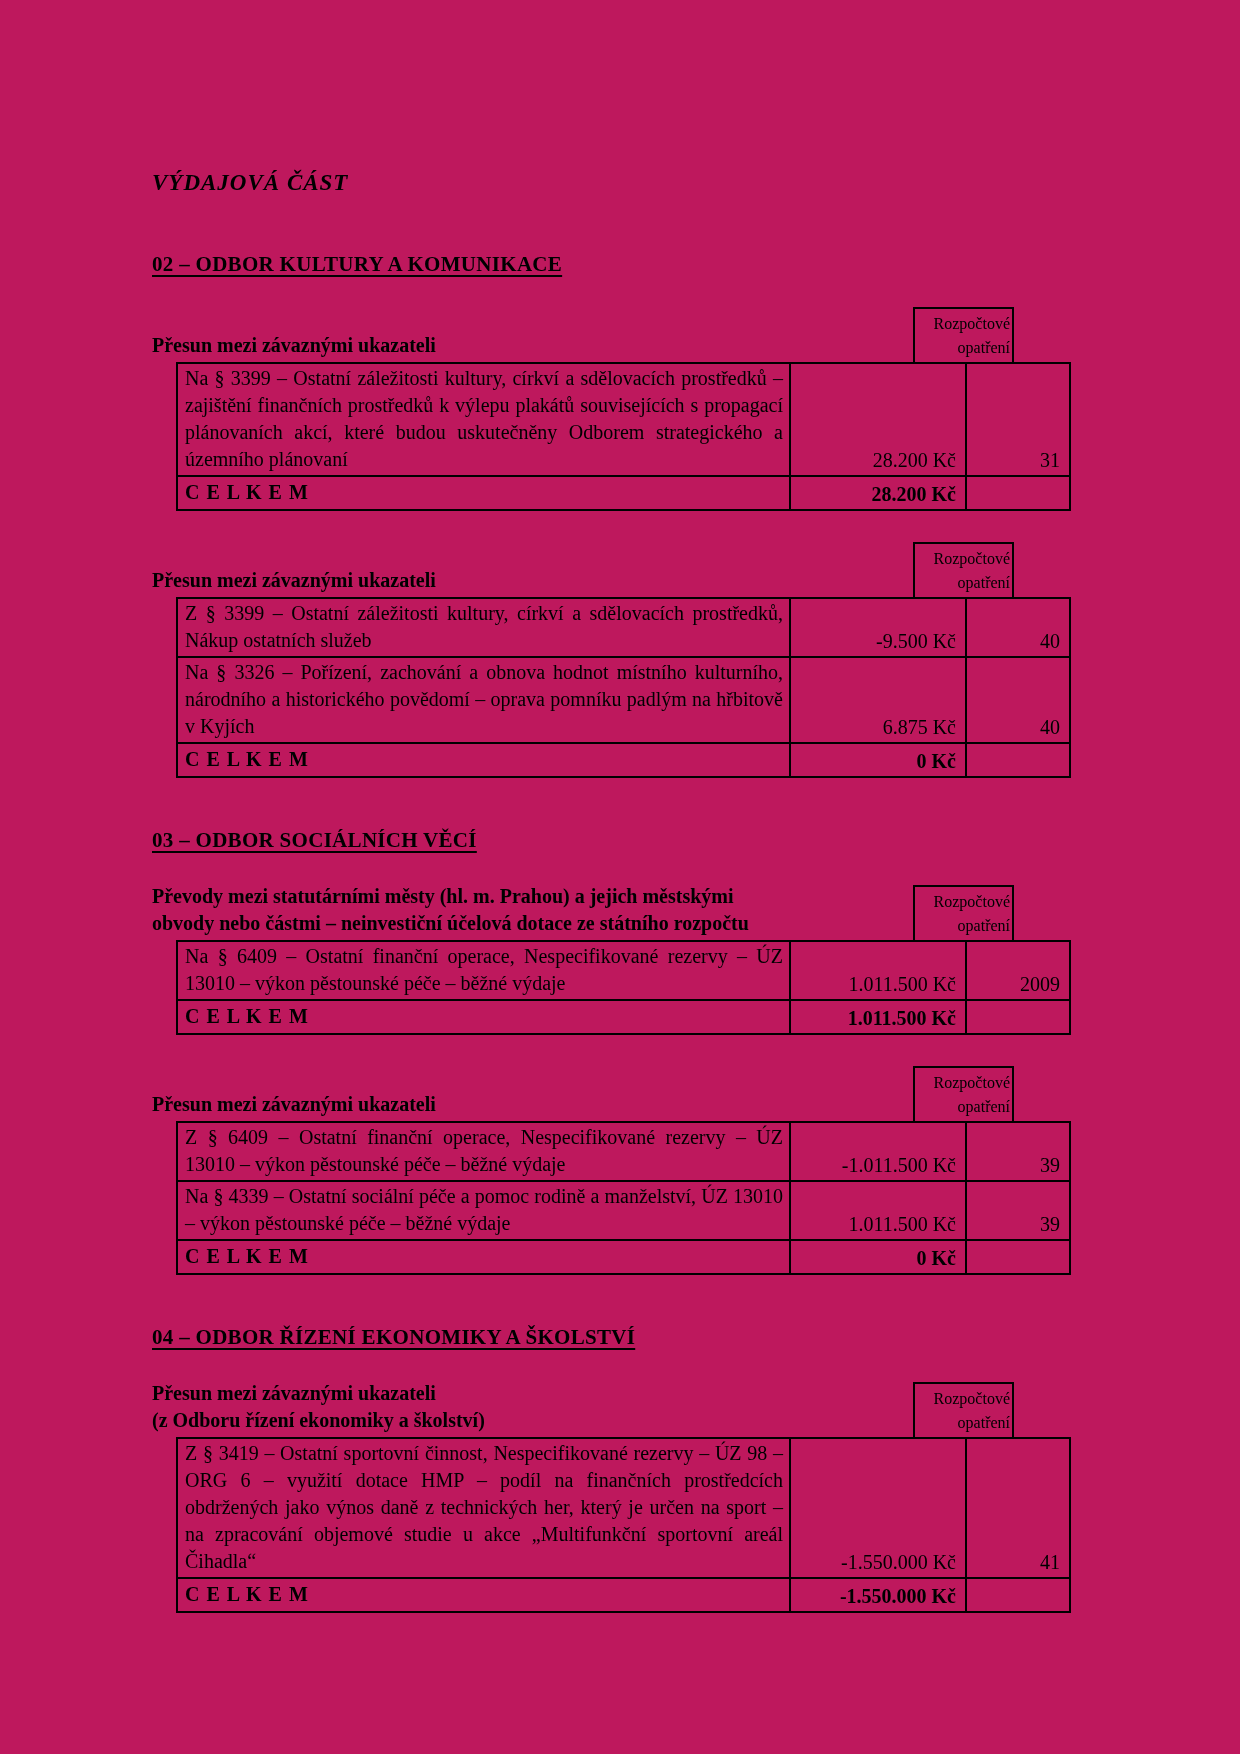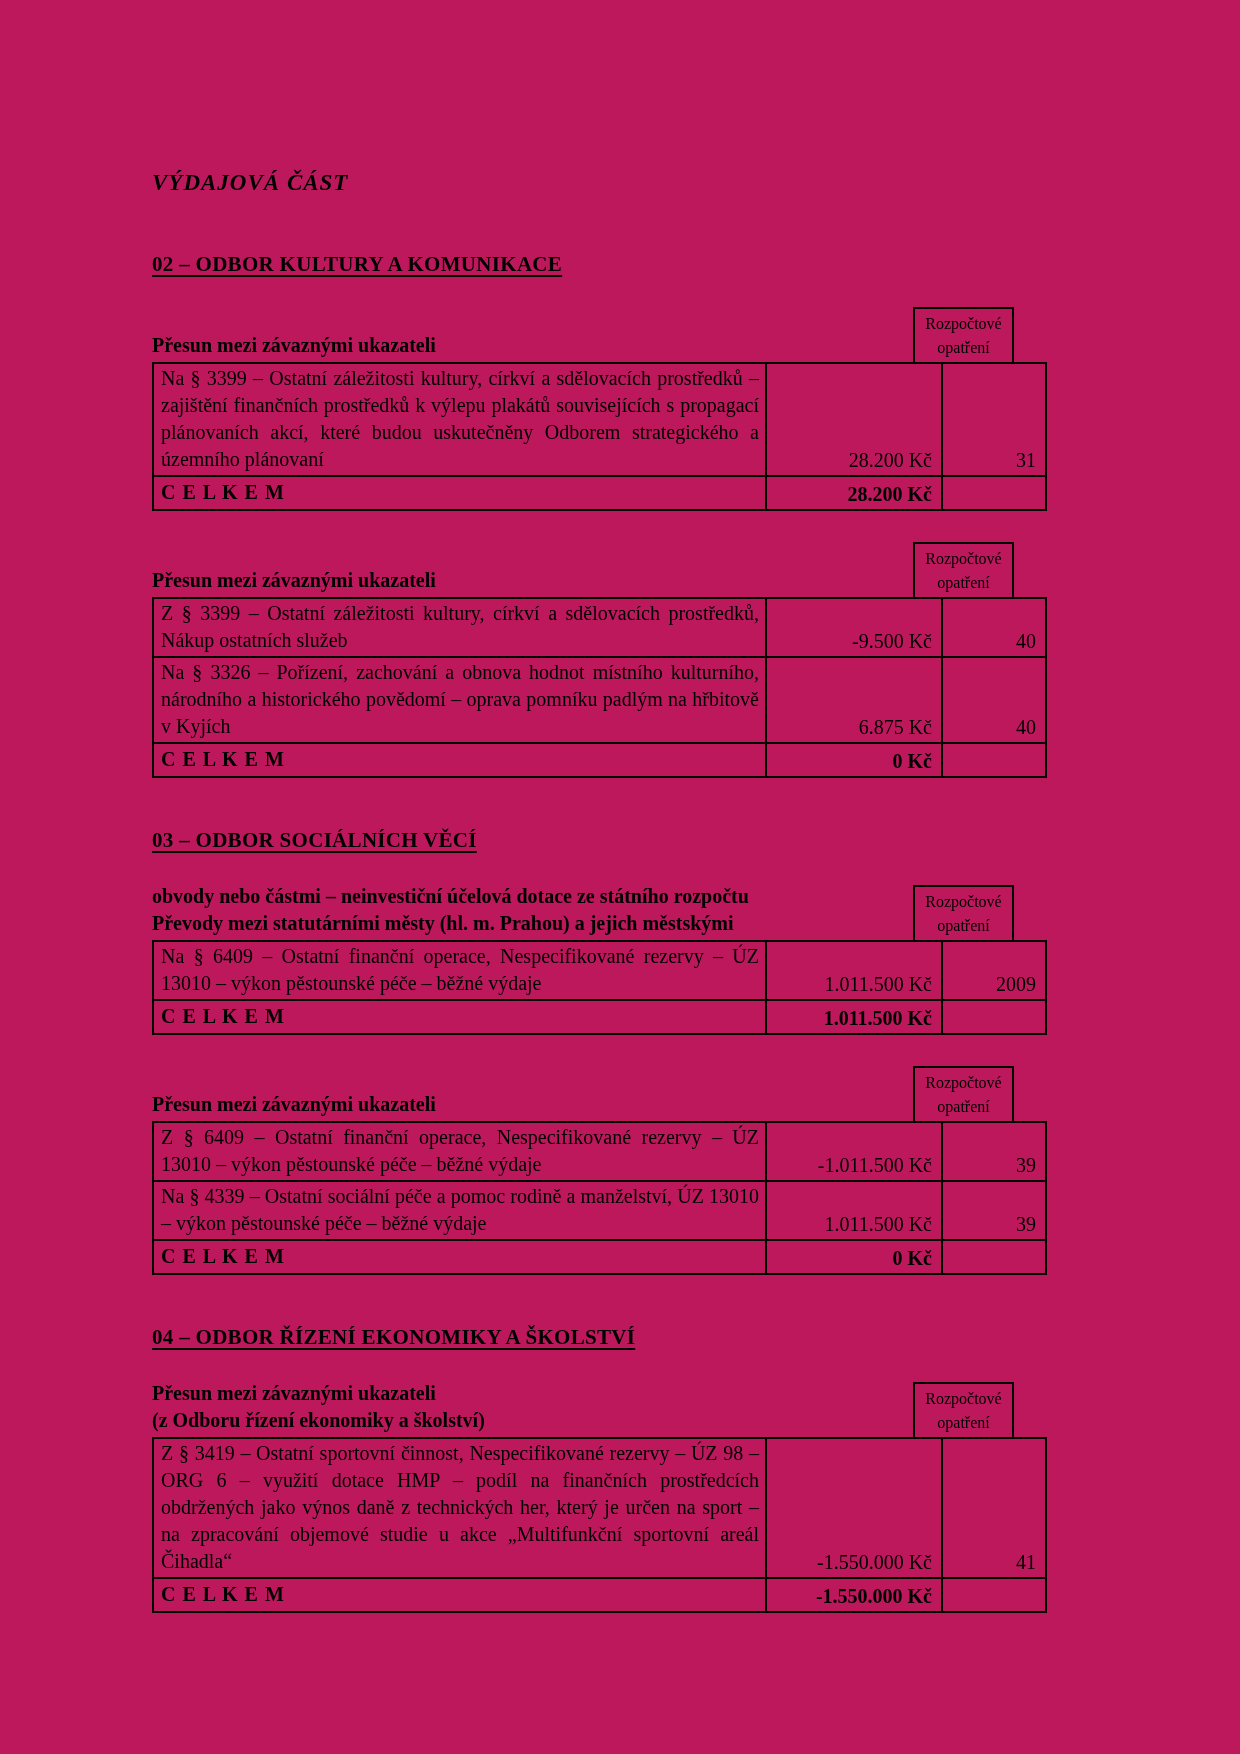--- a/index.html
+++ b/index.html
@@ -43,29 +43,30 @@
     line-height: 27px;
     padding-bottom: 3px;
     box-sizing: border-box;
   }
   .head-gap { width: 148px; }
   .ro-box {
     width: 101px;
     box-sizing: border-box;
     border: 2px solid #000;
     border-bottom: none;
-    text-align: center;
+    text-align: right;
     font-size: 16px;
     line-height: 24px;
     padding: 3px 2px 2px 2px;
   }
   table.btable {
     border-collapse: collapse;
     width: 862px;
     table-layout: fixed;
+    margin-left: 24px;
   }
   table.btable td {
     border: 2px solid #000;
     font-size: 20px;
     vertical-align: bottom;
     box-sizing: border-box;
   }
   td.desc {
     width: 613px;
     text-align: justify;
@@ -151,22 +152,22 @@
       </tr>
     </tbody>
       </table>
   </div>
 
   <div class="section-heading sh-gap">03 – ODBOR SOCIÁLNÍCH VĚCÍ</div>
 
   <div class="block">
     <div class="block-head">
       <div class="head-label">
+        <div>Převody mezi statutárními městy (hl. m. Prahou) a jejich městskými</div>
         <div>obvody nebo částmi – neinvestiční účelová dotace ze státního rozpočtu</div>
-        <div>Převody mezi statutárními městy (hl. m. Prahou) a jejich městskými</div>
       </div>
       <div class="head-gap"></div>
       <div class="ro-box">Rozpočtové opatření</div>
     </div>
     <table class="btable">
       <tbody>
           <tr>
         <td class="desc">Na § 6409 – Ostatní finanční operace, Nespecifikované rezervy – ÚZ 13010 – výkon pěstounské péče – běžné výdaje</td>
         <td class="amt">1.011.500 Kč</td>
         <td class="op">2009</td>

